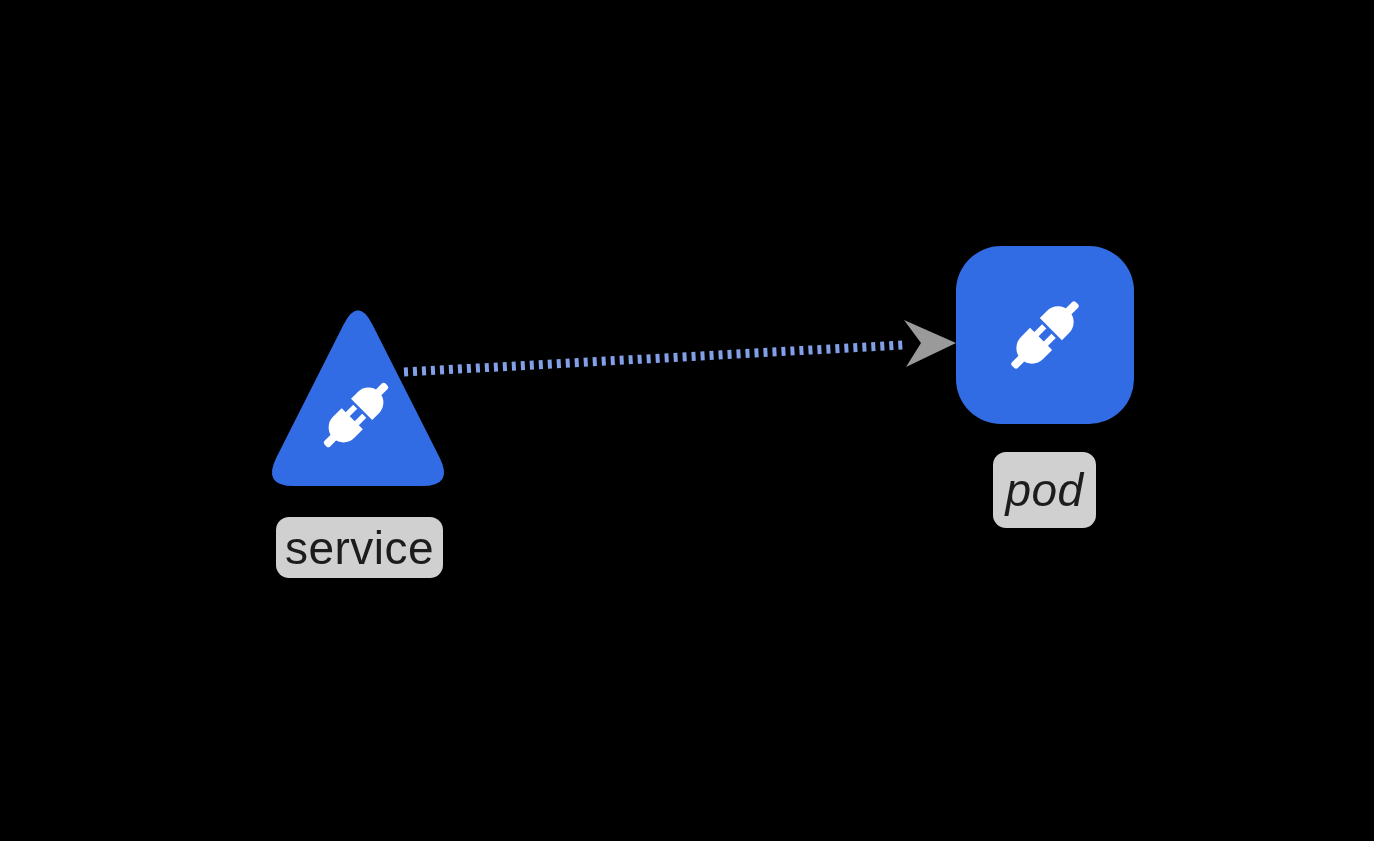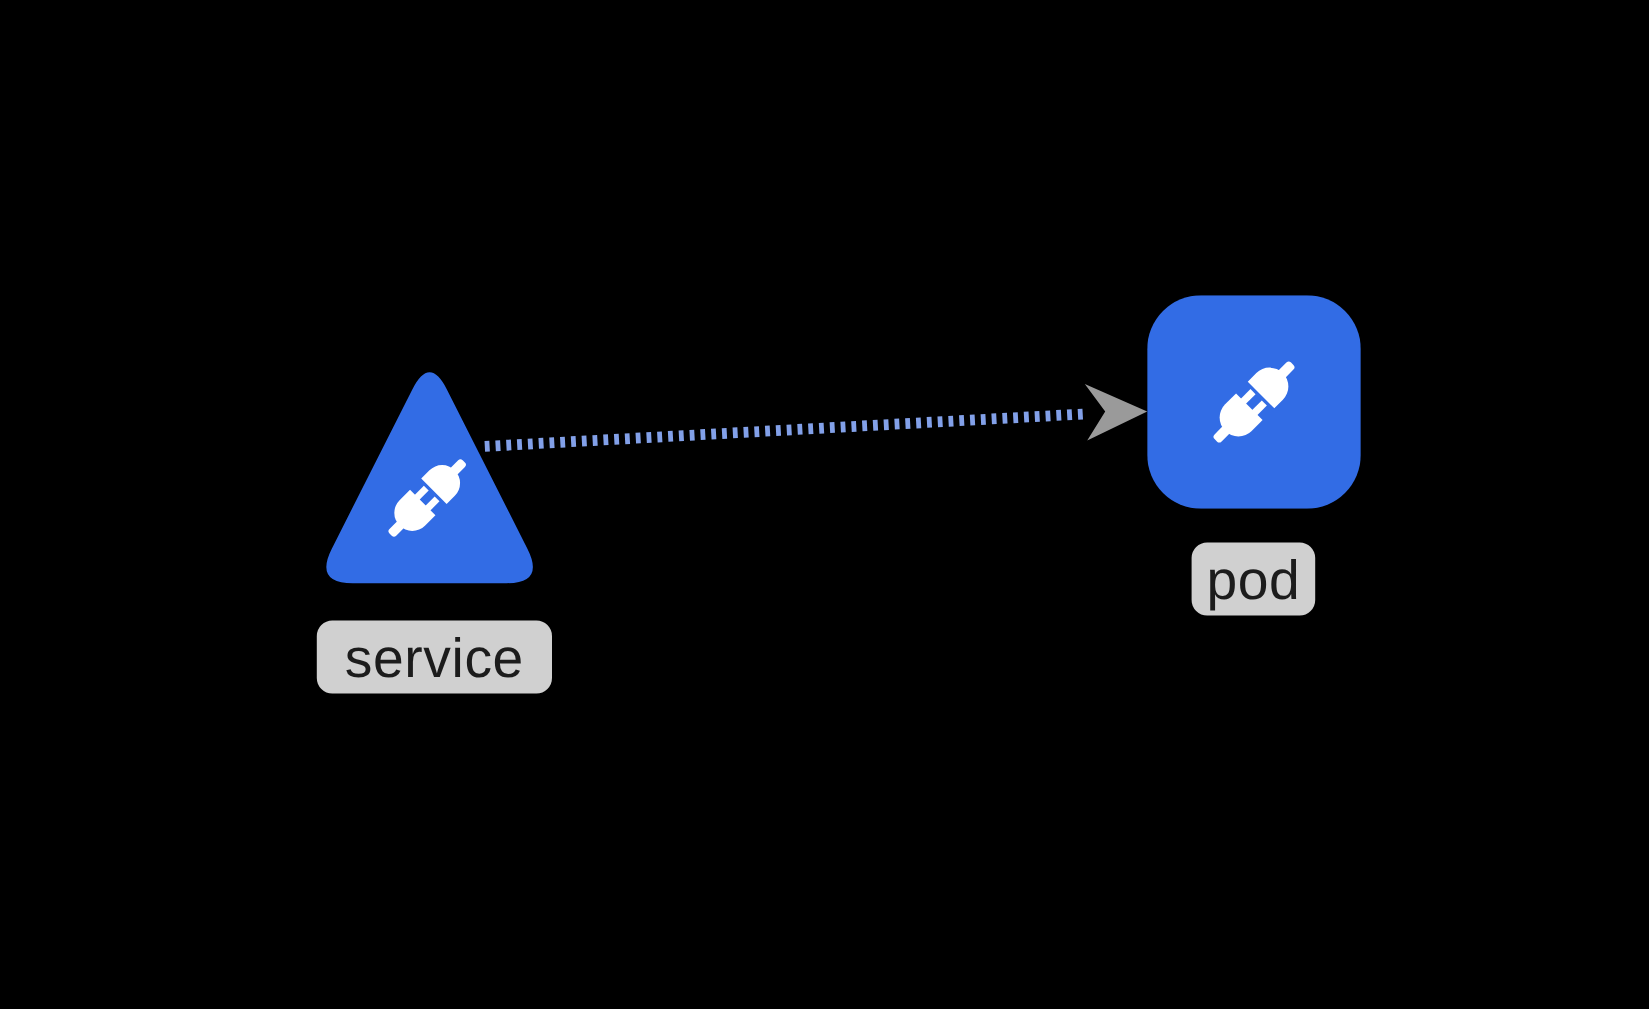--- a/index.html
+++ b/index.html
@@ -61,30 +61,31 @@
     justify-content: center;
     background: var(--label-bg, #D0D0D0);
     color: var(--label-text, #1C1C1C);
     border-radius: 13px;
     font-size: 46px;
     font-weight: 400;
     letter-spacing: 0.5px;
     line-height: 1;
   }
   #service-label {
-    left: 264px;
+    left: 276px;
     top: 517px;
-    width: 196px;
+    width: 167px;
     height: 61px;
   }
   #pod-label {
     left: 993px;
     top: 452px;
     width: 103px;
-    height: 61px;
+    height: 76px;
+    font-style: italic;
   }
 </style>
 </head>
 <body>
 
 <div class="canvas">
 
   <svg width="0" height="0" style="position:absolute" aria-hidden="true">
     <defs>
       <symbol id="plug-icon" viewBox="0 0 100 100">

